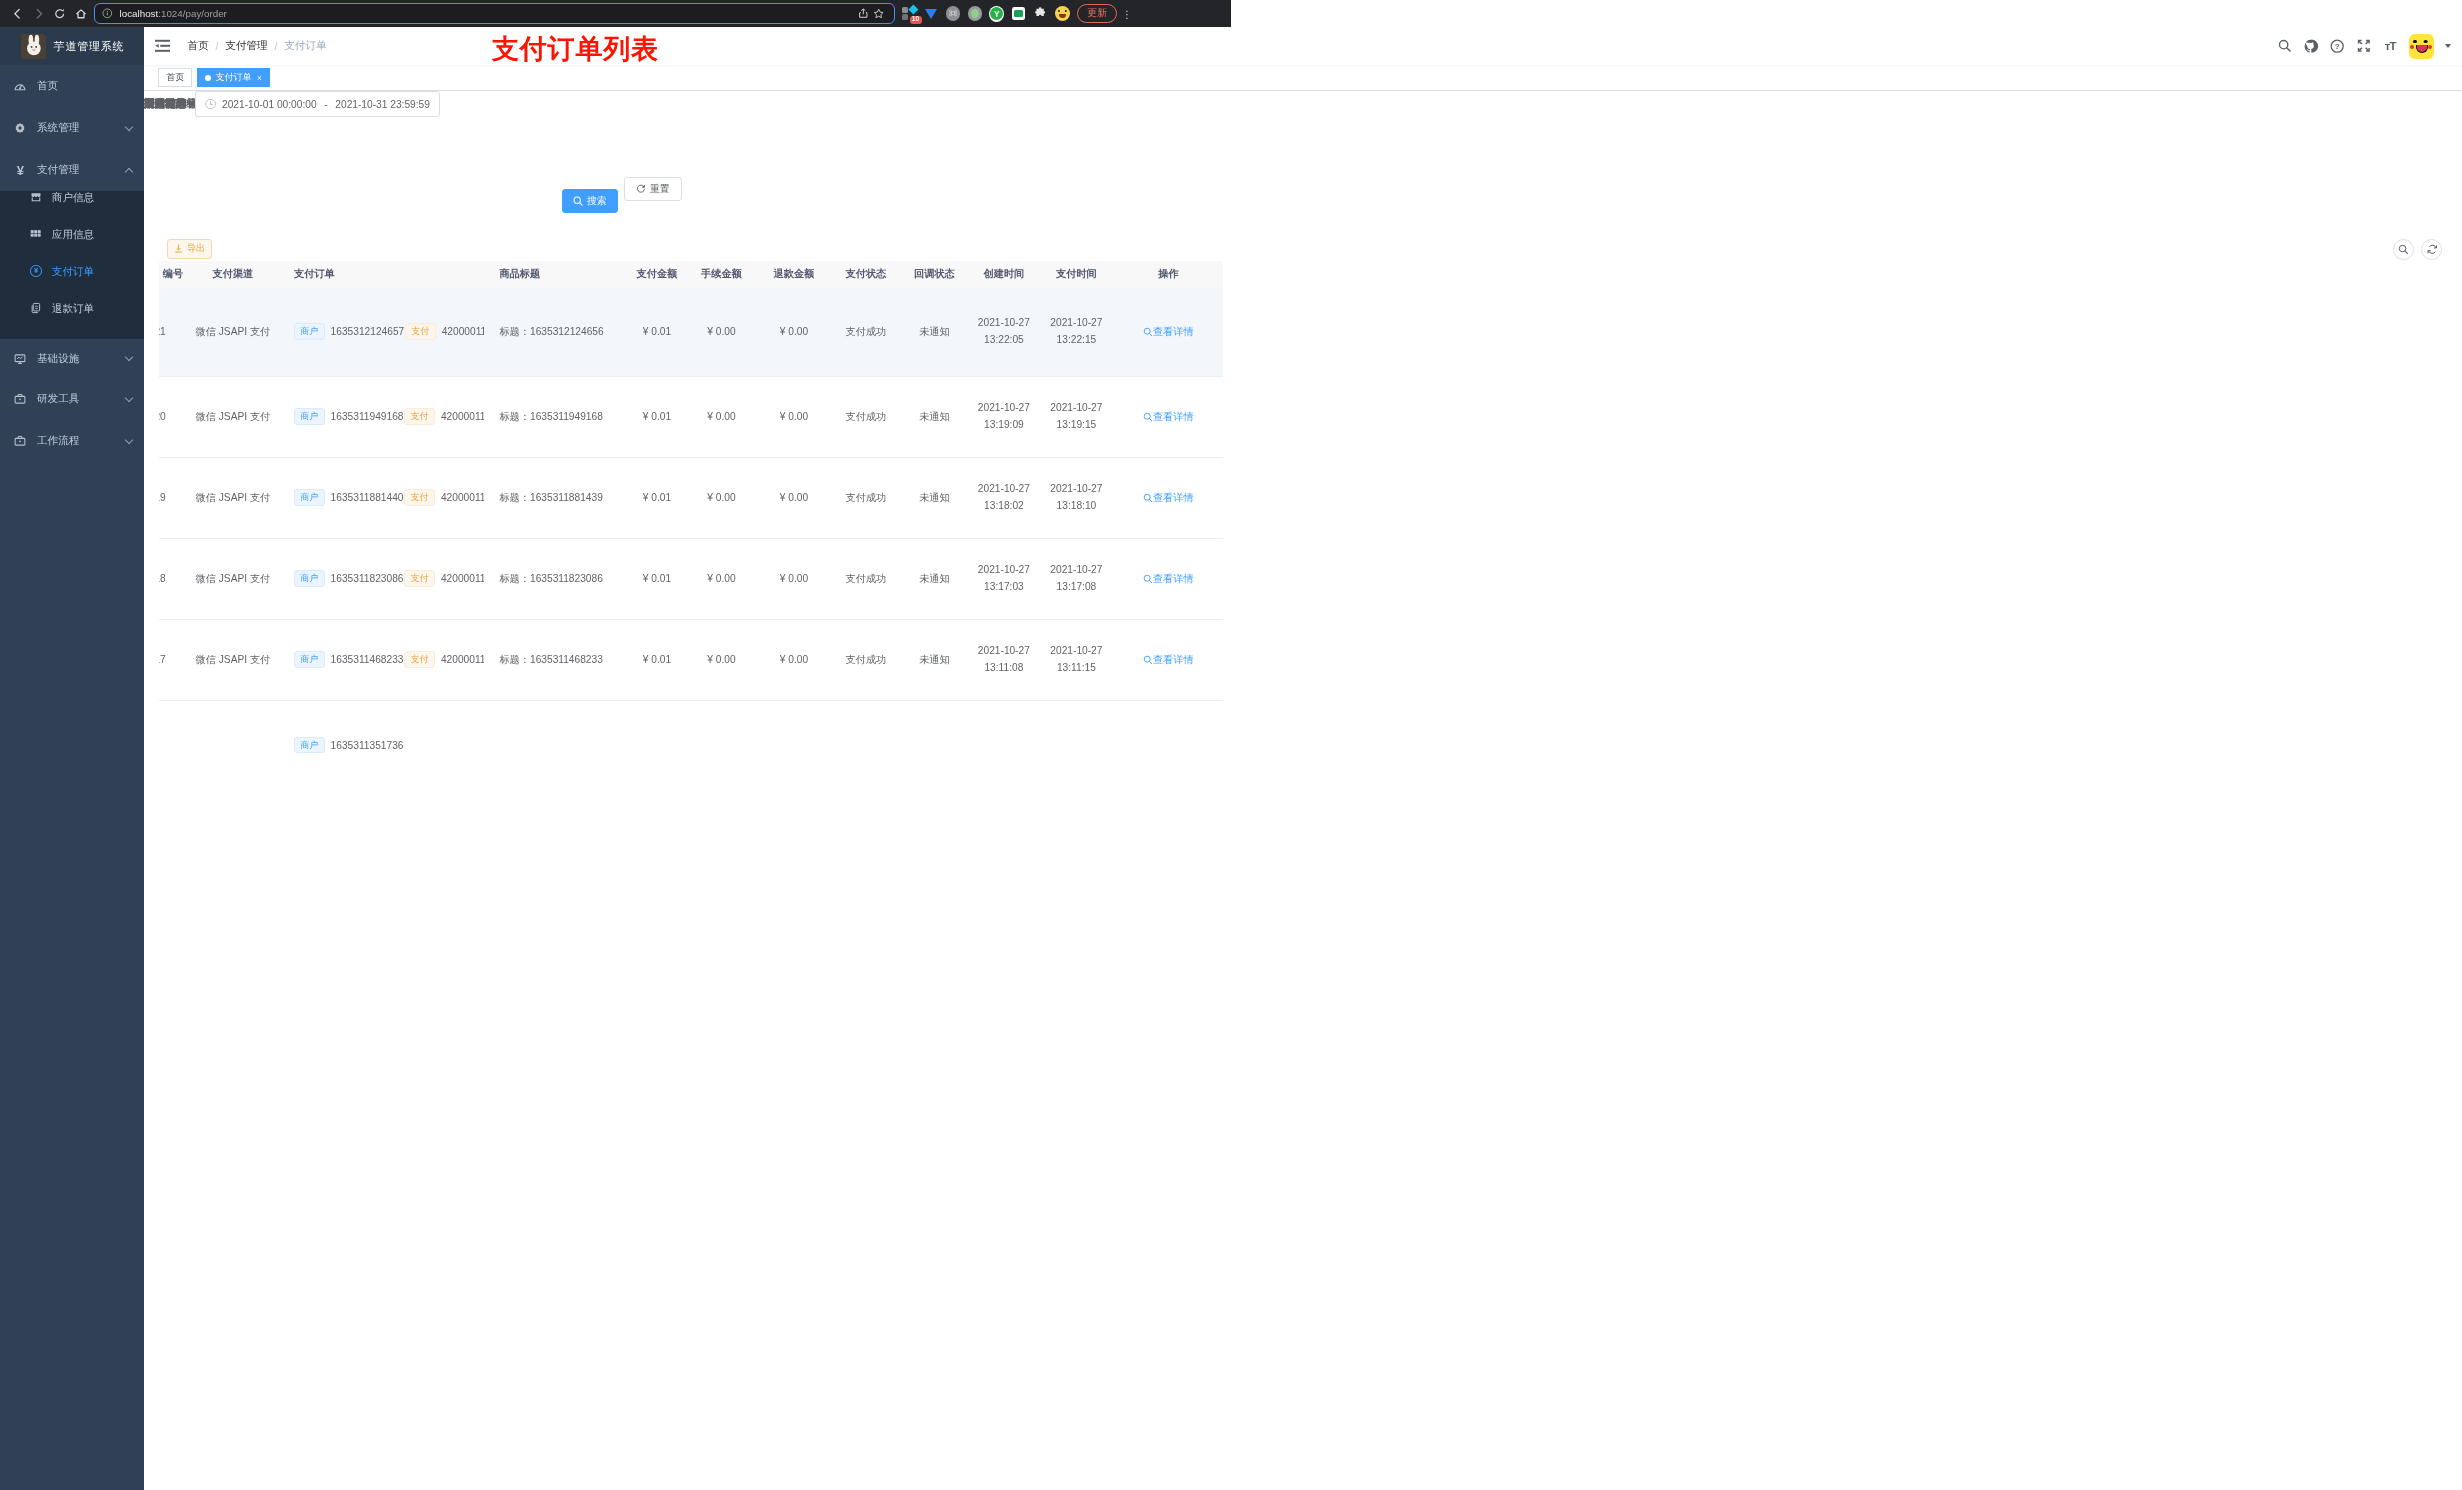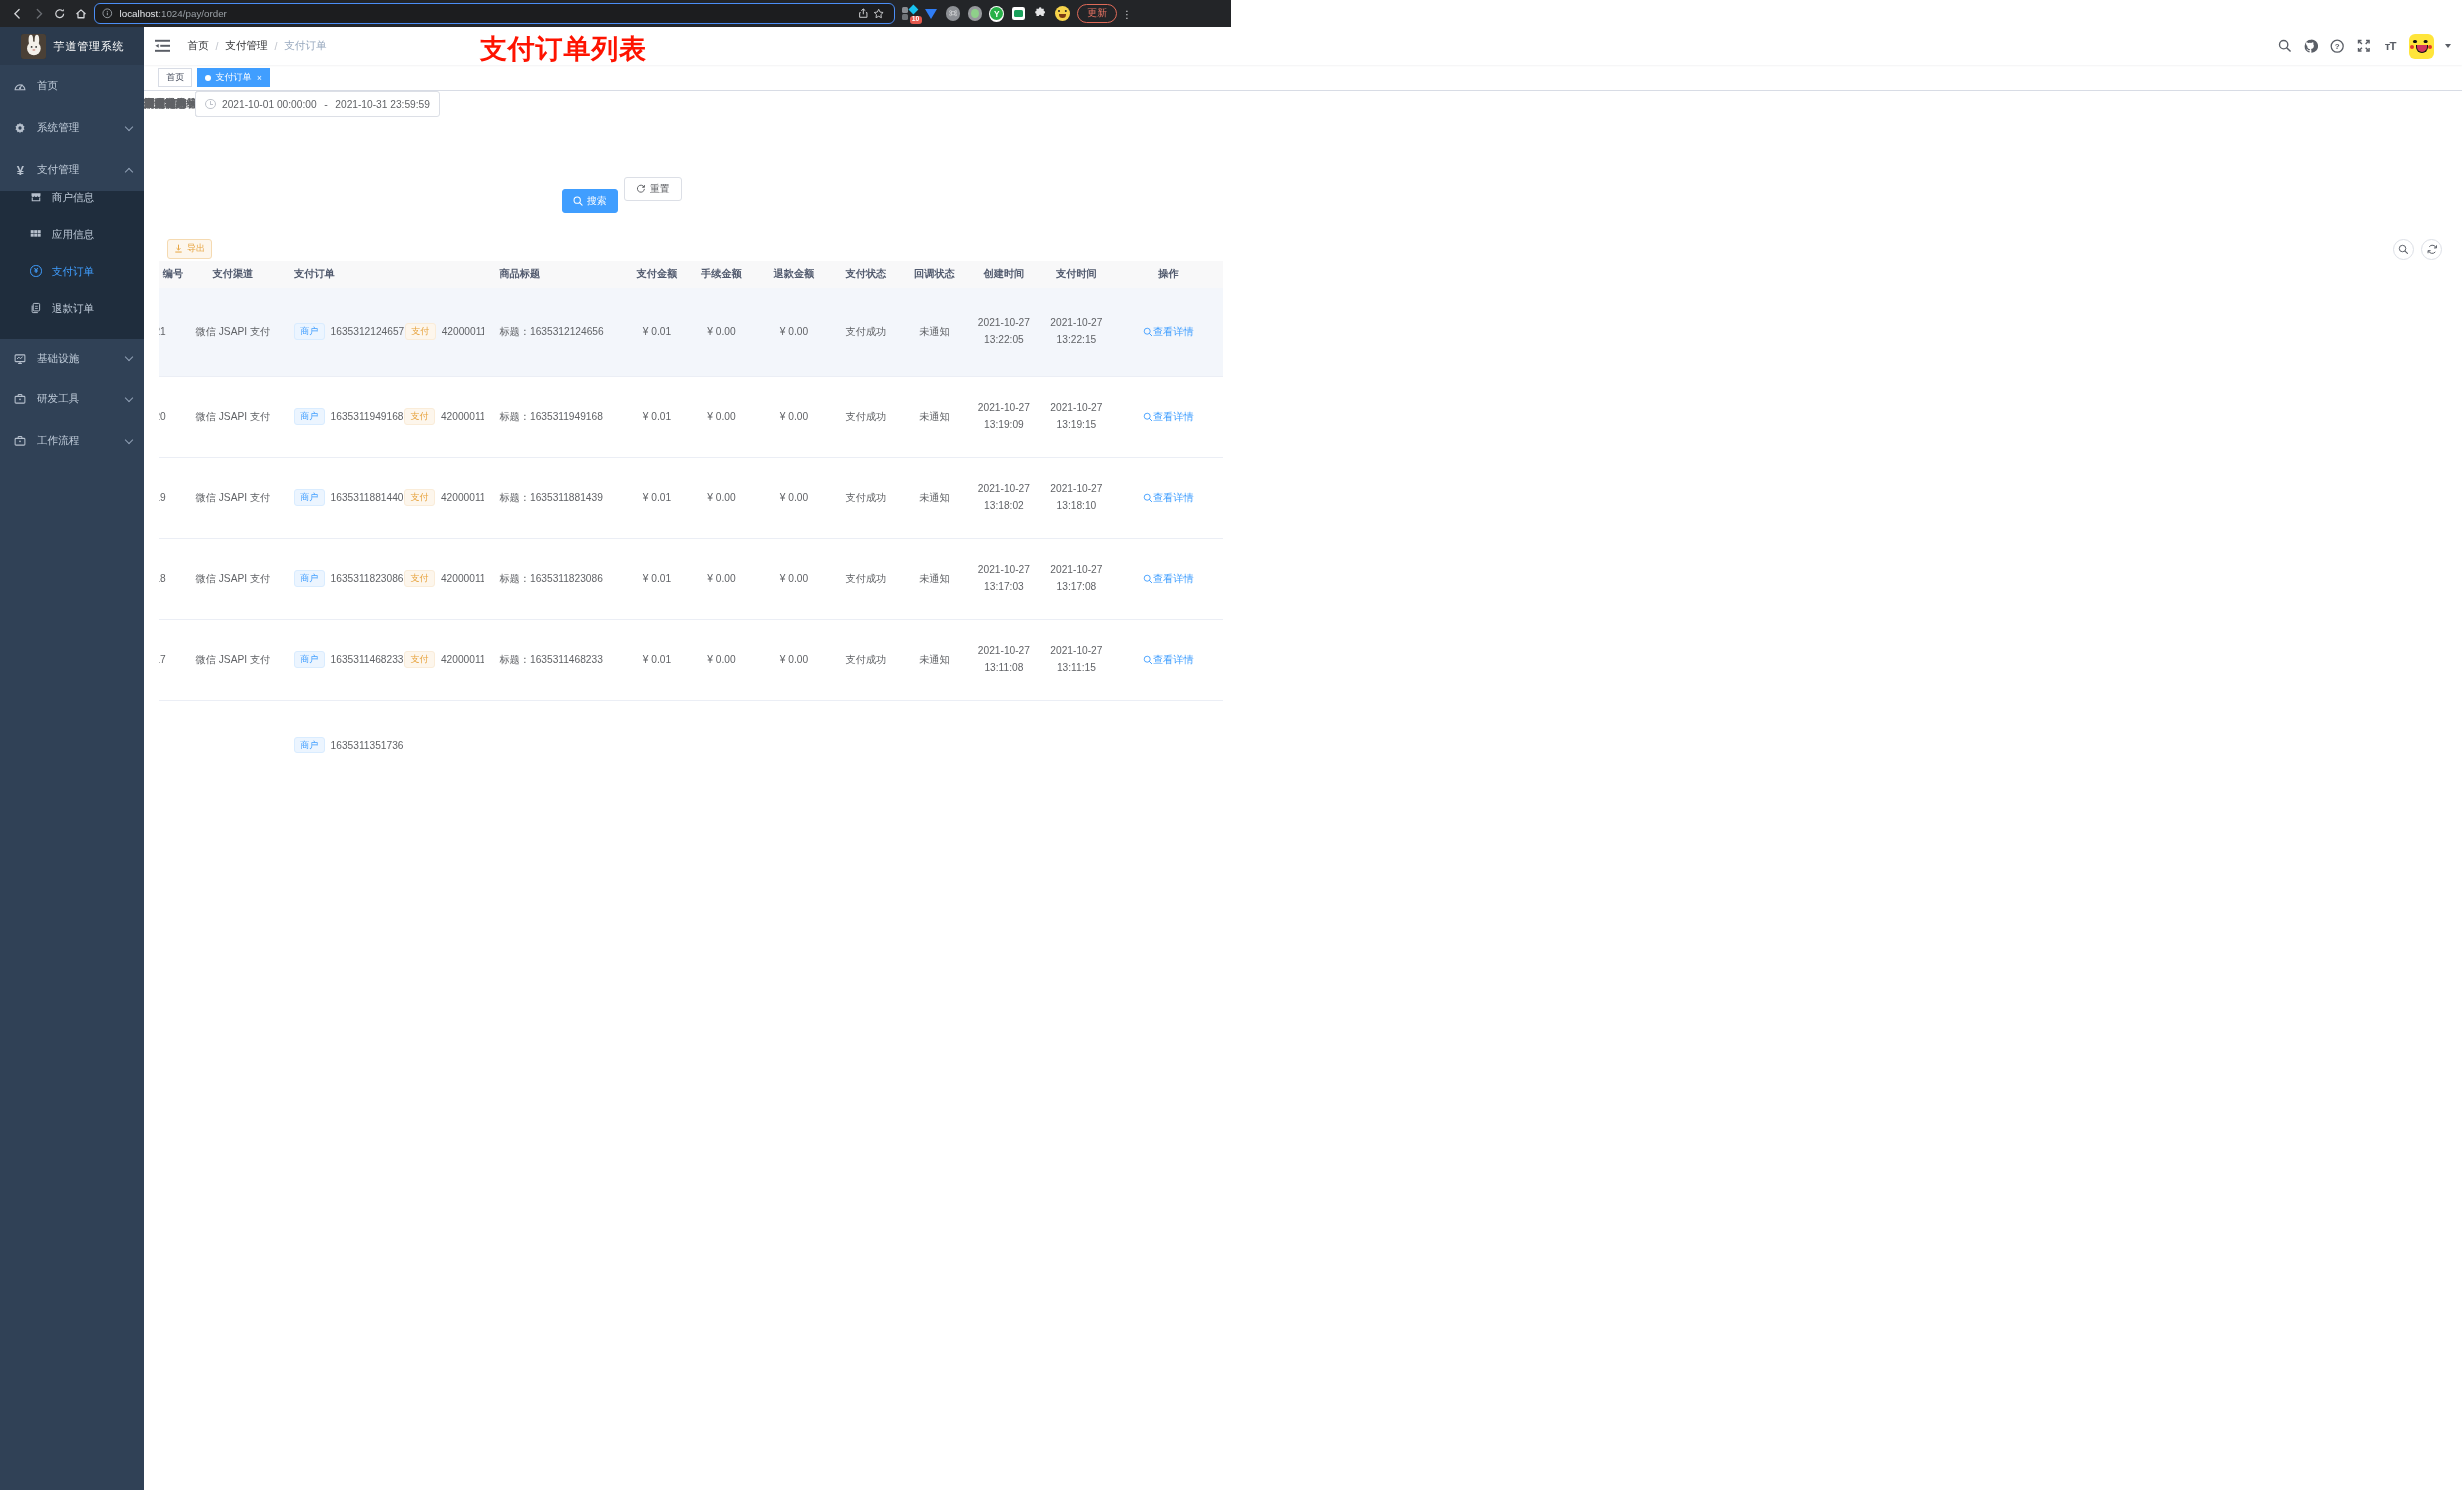--- a/index.html
+++ b/index.html
@@ -54,21 +54,21 @@
   .yen-circle{width:11.4px;height:11.4px;border:1.1px solid currentColor;border-radius:50%;display:flex;align-items:center;justify-content:center;font-size:7.6px;font-weight:700}
 
   .main{flex:1;position:relative;background:#fff;overflow:hidden}
   
   .navbar{height:38px;display:flex;align-items:center;position:relative;box-shadow:0 0.8px 2.3px rgba(0,21,41,.08)}
   .hamburger{margin-left:10.6px;width:15px;height:15px;cursor:pointer;color:#5a5e66}
   .crumbs{margin-left:18px;display:flex;align-items:center;font-size:10.6px}
   .crumb{color:#303133}
   .crumb-sep{color:#c0c4cc;margin:0 6.8px}
   .crumb.last{color:#97a8be}
-  .annotation{position:absolute;left:336px;top:3.8px;font-size:27px;font-weight:700;color:#fe1300;letter-spacing:0.8px;pointer-events:none}
+  .annotation{position:absolute;left:348px;top:3.8px;font-size:27px;font-weight:700;color:#fe1300;letter-spacing:0.8px;pointer-events:none}
   .nav-right{margin-left:auto;display:flex;align-items:center;gap:11.4px;padding-right:10.6px;color:#5a5e66}
   .nr-ic{width:15px;height:15px;display:flex;align-items:center;justify-content:center;cursor:pointer}
   .font-ic{font-weight:700;font-size:11.4px;letter-spacing:-0.8px}
   .avatar{width:25px;height:25px;border-radius:6px;background:#ffe53b;position:relative;overflow:hidden;cursor:pointer}
   .avatar:before{content:"";position:absolute;left:3.8px;top:6px;width:3.8px;height:3.8px;border-radius:50%;background:#111;box-shadow:10.6px 0 0 #111}
   .avatar:after{content:"";position:absolute;left:6.8px;top:11.4px;width:10.6px;height:7.6px;background:#d3375c;border-radius:0 0 9px 9px;border:1.1px solid #111;border-top:none}
   .avatar .cheek{position:absolute;width:4.5px;height:4.5px;border-radius:50%;background:#e23b2e;left:0.8px;top:11.4px;box-shadow:18px 0 0 #e23b2e}
   .caret-down{width:0;height:0;border-left:3.8px solid transparent;border-right:3.8px solid transparent;border-top:4.5px solid #5a5e66;cursor:pointer}
 
   

